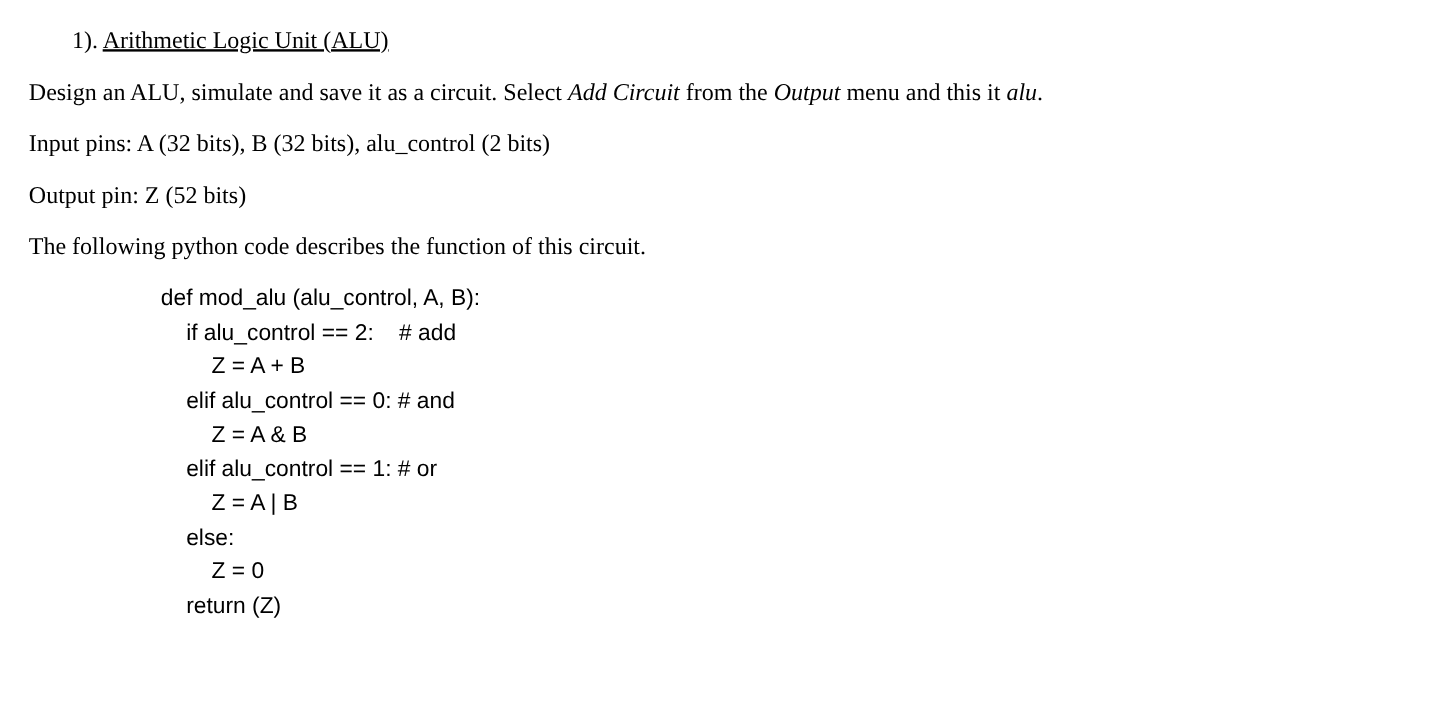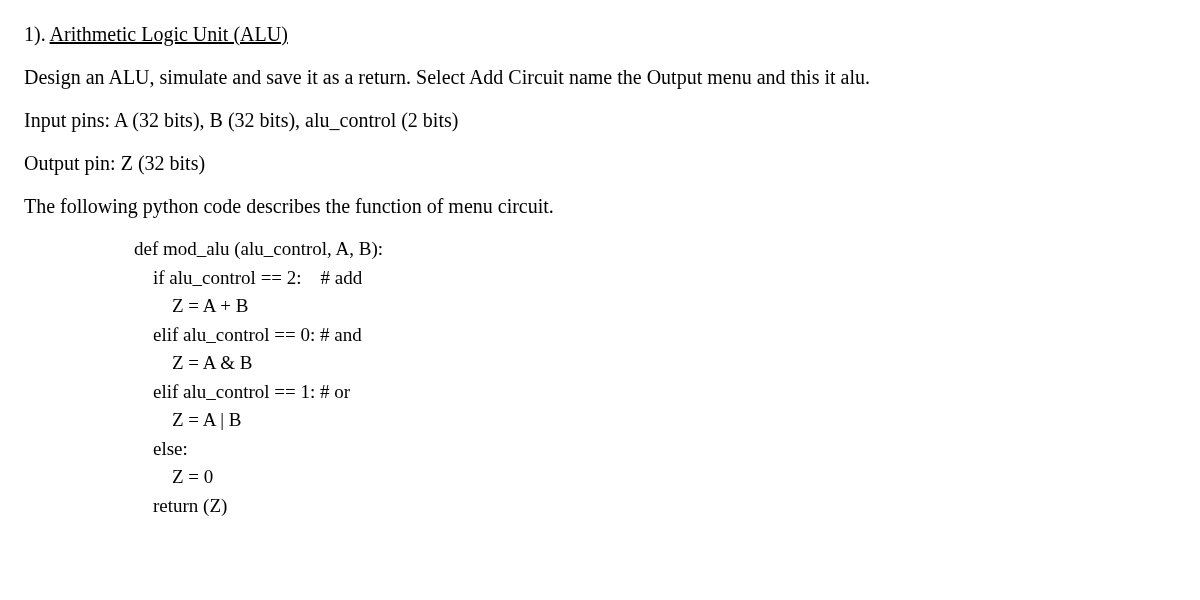--- a/index.html
+++ b/index.html
@@ -6,54 +6,56 @@
       font-family: 'Times New Roman', Times, serif;
       font-size: 20px;
       color: #000;
       background: #fff;
       margin: 0;
       padding: 20px 24px;
       line-height: 1.45;
     }
     .heading {
       margin-bottom: 14px;
+      margin-left: 36px;
     }
     .heading-title {
       text-decoration: underline;
     }
     .para {
       margin-bottom: 14px;
     }
     .italic {
+      font-style: italic;
     }
     .code-block {
-      font-family: Liberation Serif, serif;
+      font-family: Liberation Sans, sans-serif;
       font-size: 19px;
       white-space: pre;
       margin-left: 110px;
       margin-top: 8px;
       line-height: 1.5;
     }
   </style>
 </head>
 <body>
 
 <div class="heading">
   <span>1). </span><span class="heading-title">Arithmetic Logic Unit (ALU)</span>
 </div>
 
 <div class="para">
-  <span>Design an ALU, simulate and save it as a return.  Select </span><span class="italic">Add Circuit</span><span> name the </span><span class="italic">Output</span><span> menu and this it </span><span class="italic">alu</span><span>.</span>
+  <span>Design an ALU, simulate and save it as a circuit.  Select </span><span class="italic">Add Circuit</span><span> from the </span><span class="italic">Output</span><span> menu and this it </span><span class="italic">alu</span><span>.</span>
 </div>
 
 <div class="para">Input pins: A (32 bits), B (32 bits), alu_control (2 bits)</div>
 
-<div class="para">Output pin: Z (32 bits)</div>
+<div class="para">Output pin: Z (52 bits)</div>
 
-<div class="para">The following python code describes the function of menu circuit.</div>
+<div class="para">The following python code describes the function of this circuit.</div>
 
 <div class="code-block"><span>def mod_alu (alu_control, A, B):</span>
 <span>    if alu_control == 2:    # add</span>
 <span>        Z = A + B</span>
 <span>    elif alu_control == 0: # and</span>
 <span>        Z = A &amp; B</span>
 <span>    elif alu_control == 1: # or</span>
 <span>        Z = A | B</span>
 <span>    else:</span>
 <span>        Z = 0</span>

